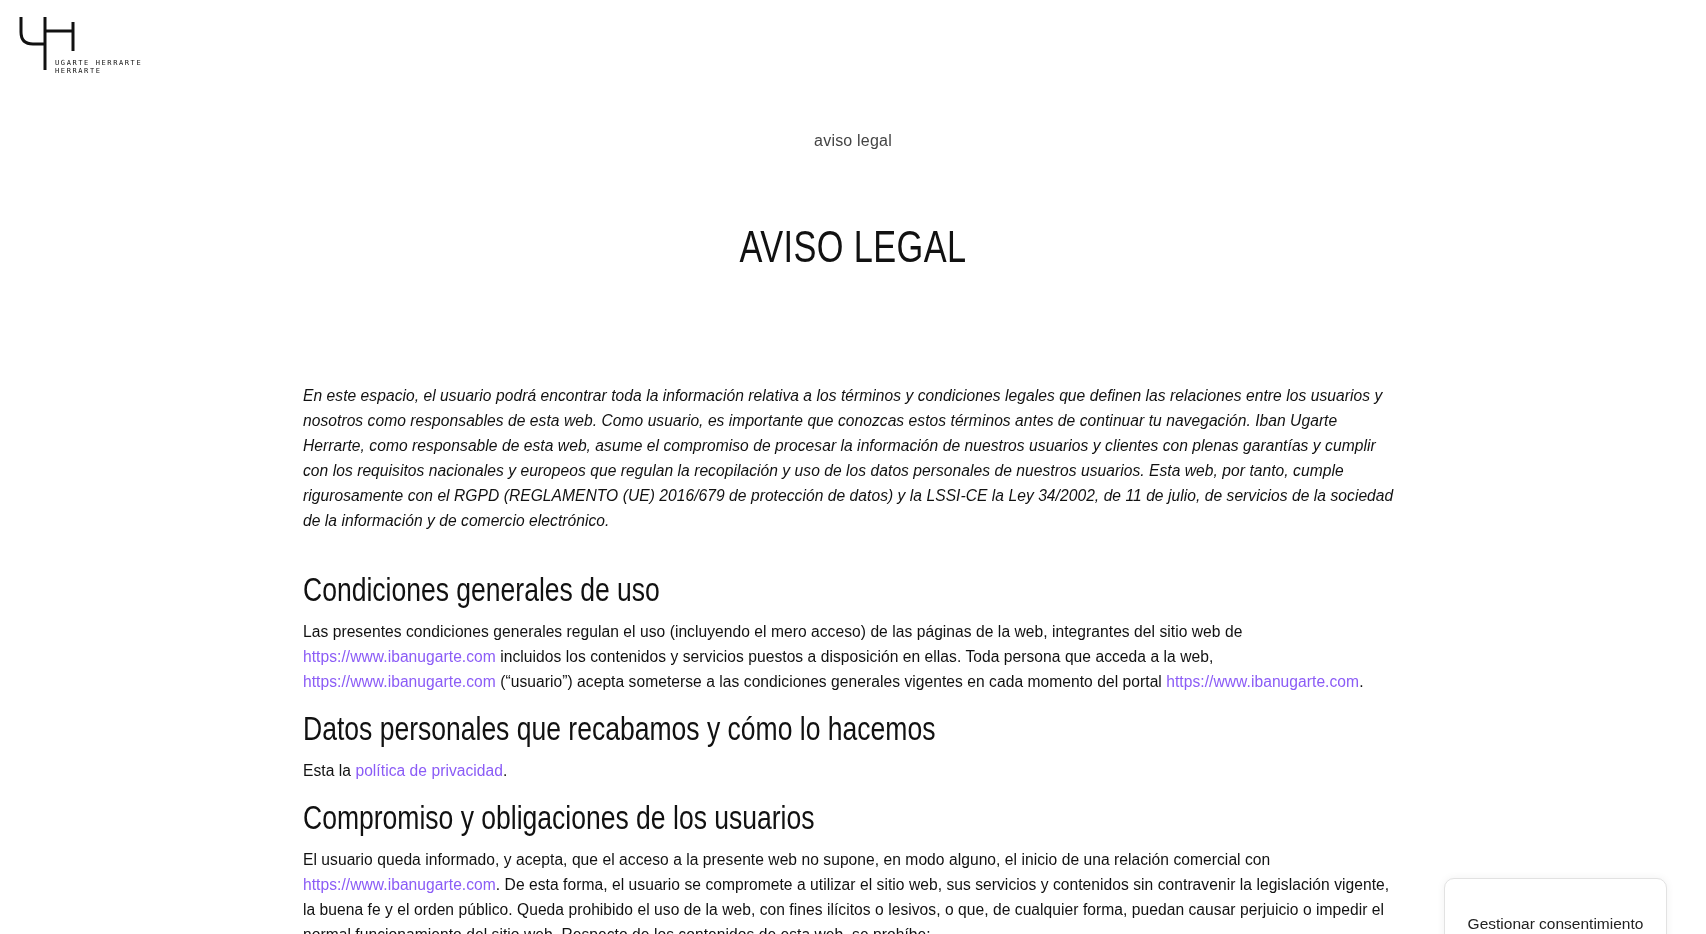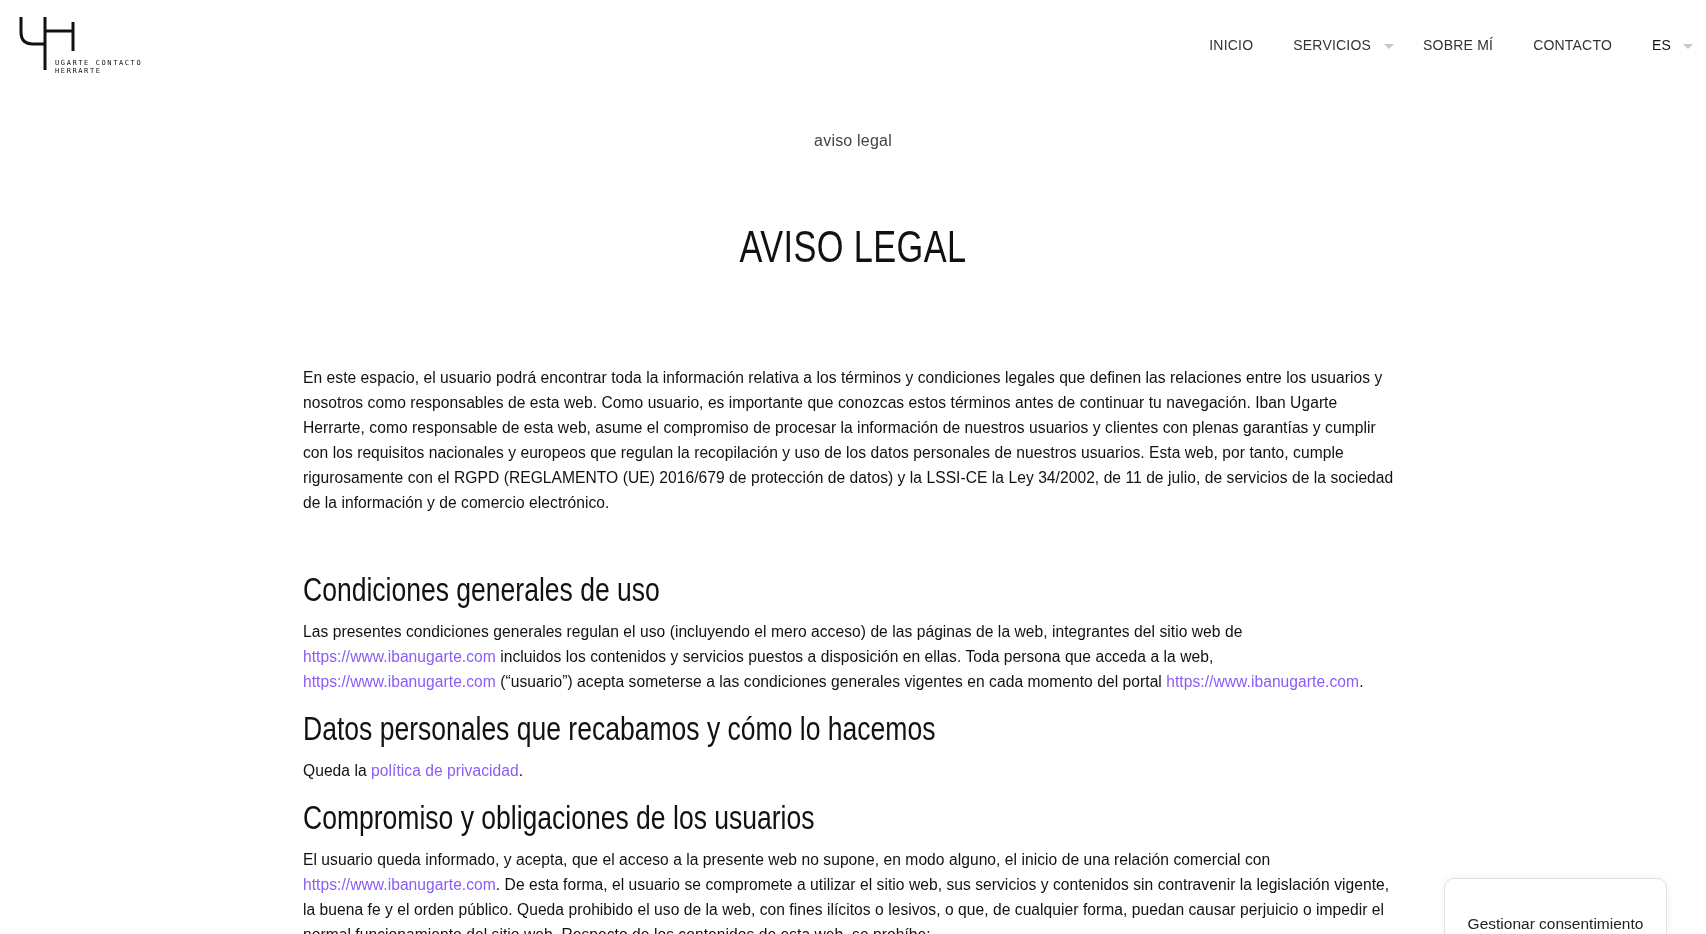--- a/index.html
+++ b/index.html
@@ -56,21 +56,21 @@
       font-size: 15.6px; line-height: 25px; color: #111;
       letter-spacing: 0.05px;
     }
     .link { color: #8b5cf6; text-decoration: none; cursor: pointer; }
     .h2 {
       font-family: "Liberation Sans Narrow", "Liberation Sans", sans-serif;
       font-size: 34px; font-weight: 400; color: #111; line-height: 44px;
       transform: scaleX(0.78); transform-origin: 0 0; white-space: nowrap;
     }
 
-    .intro { position: absolute; top: 0; left: 0; width: 1100px; }
+    .intro { position: absolute; top: 18px; left: 0; width: 1100px; font-style: italic; }
     .sec1-h { position: absolute; top: 202px; left: 0; }
     .sec1-p { position: absolute; top: 254px; left: 0; width: 1100px; }
     .sec2-h { position: absolute; top: 341px; left: 0; }
     .sec2-p { position: absolute; top: 393px; left: 0; width: 1100px; }
     .sec3-h { position: absolute; top: 430px; left: 0; }
     .sec3-p { position: absolute; top: 482px; left: 0; width: 1100px; }
 
     
     .consent {
       position: absolute; left: 1444px; top: 878px; width: 223px; height: 70px;
@@ -90,58 +90,39 @@
       <svg width="60" height="55" viewBox="0 0 60 55">
 
         <path d="M2 0 V15 Q2 27 14 27 H26" fill="none" stroke="#111" stroke-width="3"></path>
 
         <line x1="26" y1="0" x2="26" y2="53" stroke="#111" stroke-width="3"></line>
 
         <line x1="26" y1="14" x2="54" y2="14" stroke="#111" stroke-width="3"></line>
         <line x1="54" y1="5" x2="54" y2="34" stroke="#111" stroke-width="3"></line>
       </svg>
       <div class="logo-text">
-        <div>UGARTE CONTACTO</div>
+        <div>UGARTE HERRARTE</div>
         <div>HERRARTE</div>
       </div>
     </a>
 
-    <nav class="nav">
-      <a class="nav-item">
-        <span>INICIO</span>
-      </a>
-      <a class="nav-item services">
-        <span>SERVICIOS</span>
-        <span class="caret"></span>
-      </a>
-      <a class="nav-item">
-        <span>SOBRE MÍ</span>
-      </a>
-      <a class="nav-item">
-        <span>CONTACTO</span>
-      </a>
-      <a class="nav-item lang">
-        <span>ES</span>
-        <span class="caret"></span>
-      </a>
-    </nav>
   </header>
 
   <div class="breadcrumb">aviso legal</div>
 
   <h1 class="page-title">AVISO LEGAL</h1>
 
   <main class="content">
     <p class="p intro">En este espacio, el usuario podrá encontrar toda la información relativa a los términos y condiciones legales que definen las relaciones entre los usuarios y nosotros como responsables de esta web. Como usuario, es importante que conozcas estos términos antes de continuar tu navegación. Iban Ugarte Herrarte, como responsable de esta web, asume el compromiso de procesar la información de nuestros usuarios y clientes con plenas garantías y cumplir con los requisitos nacionales y europeos que regulan la recopilación y uso de los datos personales de nuestros usuarios. Esta web, por tanto, cumple rigurosamente con el RGPD (REGLAMENTO (UE) 2016/679 de protección de datos) y la LSSI-CE la Ley 34/2002, de 11 de julio, de servicios de la sociedad de la información y de comercio electrónico.</p>
 
     <h2 class="h2 sec1-h">Condiciones generales de uso</h2>
     <p class="p sec1-p"><span>Las presentes condiciones generales regulan el uso (incluyendo el mero acceso) de las páginas de la web, integrantes del sitio web de </span><a class="link">https://www.ibanugarte.com</a><span> incluidos los contenidos y servicios puestos a disposición en ellas. Toda persona que acceda a la web, </span><a class="link">https://www.ibanugarte.com</a><span> (“usuario”) acepta someterse a las condiciones generales vigentes en cada momento del portal </span><a class="link">https://www.ibanugarte.com</a><span>.</span></p>
 
     <h2 class="h2 sec2-h">Datos personales que recabamos y cómo lo hacemos</h2>
-    <p class="p sec2-p"><span>Queda la </span><a class="link">política de privacidad</a><span>.</span></p>
+    <p class="p sec2-p"><span>Esta la </span><a class="link">política de privacidad</a><span>.</span></p>
 
     <h2 class="h2 sec3-h">Compromiso y obligaciones de los usuarios</h2>
     <p class="p sec3-p"><span>El usuario queda informado, y acepta, que el acceso a la presente web no supone, en modo alguno, el inicio de una relación comercial con </span><a class="link">https://www.ibanugarte.com</a><span>. De esta forma, el usuario se compromete a utilizar el sitio web, sus servicios y contenidos sin contravenir la legislación vigente, la buena fe y el orden público. Queda prohibido el uso de la web, con fines ilícitos o lesivos, o que, de cualquier forma, puedan causar perjuicio o impedir el normal funcionamiento del sitio web. Respecto de los contenidos de esta web, se prohíbe:</span></p>
   </main>
 
   <button class="consent">Gestionar consentimiento</button>
 
 </div>
 
 </body></html>

